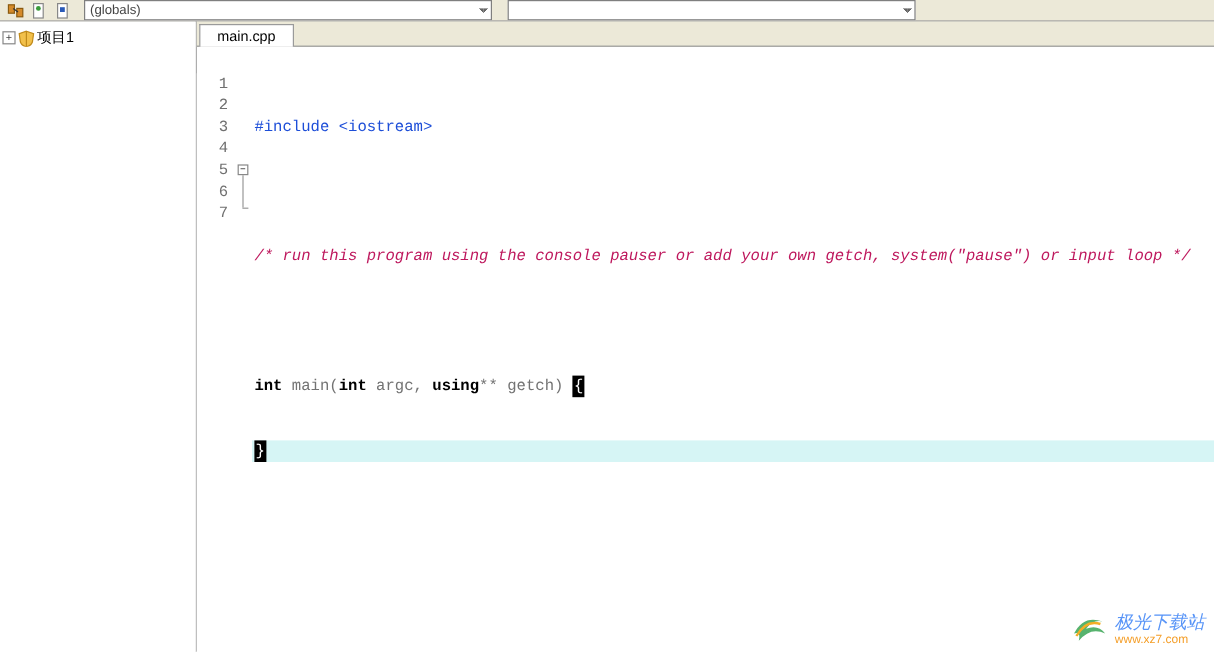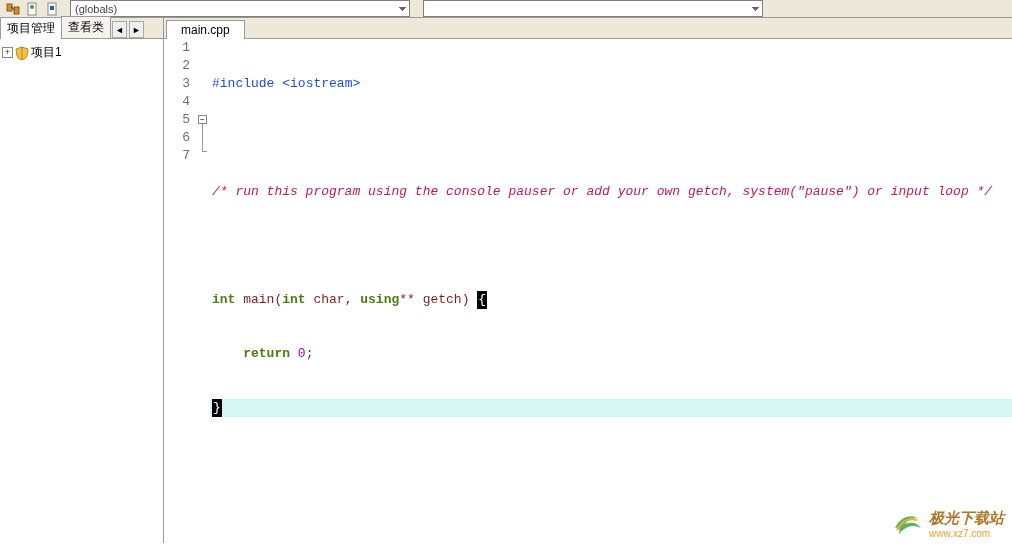--- a/index.html
+++ b/index.html
@@ -15,42 +15,42 @@
 .sidebar { width:164px; display:flex; flex-direction:column; border-right:1px solid #9a9a9a; }
 .side-tabs { display:flex; height:21px; background:#ece9d8; align-items:flex-end; border-bottom:1px solid #9a9a9a; }
 .side-tab { padding:2px 6px; border:1px solid #9a9a9a; border-bottom:none; background:#f4f3ee; font-size:12px; margin-right:-1px; position:relative; }
 .side-tab.active { background:#fff; top:1px; }
 .nav-btns { display:flex; margin-left:2px; }
 .nav-btn { width:15px; height:17px; border:1px solid #aaa; background:#efefef; font-size:9px; display:flex; align-items:center; justify-content:center; margin-right:2px; }
 .tree-pane { flex:1; background:#fff; padding:4px 2px; overflow:auto; }
 .tree-row { display:flex; align-items:center; gap:2px; padding:1px 0; }
 .exp { width:11px; height:11px; border:1px solid #888; display:flex; align-items:center; justify-content:center; font-size:9px; line-height:1; color:#444; }
 .shield-ic { width:14px; height:14px; }
-.editor-area { flex:1; display:flex; flex-direction:column; }
+.editor-area { flex:1; display:flex; flex-direction:column;gap:22px; }
 .file-tabs { height:21px; background:#ece9d8; display:flex; align-items:flex-end; padding-left:2px; border-bottom:1px solid #9a9a9a; }
 .file-tab { padding:2px 14px; border:1px solid #9a9a9a; border-bottom:none; background:#fff; font-size:12px; position:relative; top:1px; }
 .code-pane { flex:1; display:flex; font-family:Consolas,"Courier New",monospace; font-size:13px; line-height:18px; overflow:hidden; background:#fff; }
 .gutter { width:32px; text-align:right; padding-right:6px; color:#707070; background:#fff; user-select:none; }
 .fold-col { width:14px; position:relative; }
 .fold-box { width:9px; height:9px; border:1px solid #888; position:absolute; left:2px; display:flex; align-items:center; justify-content:center; font-size:8px; line-height:1; background:#fff; }
 .fold-line { position:absolute; left:6px; width:1px; background:#999; }
 .fold-corner { position:absolute; left:6px; width:5px; height:1px; background:#999; }
 .code-col { flex:1; white-space:pre; position:relative; }
 .code-line { height:18px; padding-left:2px; }
 .hl-line { background:#d6f5f5; }
 .c-pre { color:#1d4ed8; }
 .c-cmt { color:#be185d; font-style:italic; }
-.c-kw { color:#4d7c0f; font-weight:bold; }
+.c-kw { color:#000000; font-weight:bold; }
 .c-num { color:#aa00aa; }
-.c-txt { color:#7f1d1d; }
+.c-txt { color:#737373; }
 .cursor-block { background:#000; color:#fff; display:inline-block; padding:0 1px; }
 .watermark { position:absolute; right:8px; bottom:4px; display:flex; align-items:center; gap:6px; opacity:.85; }
 .wm-logo { width:32px; height:32px; }
 .wm-text { display:flex; flex-direction:column; }
-.wm-cn { font-size:15px; color:#a16207; font-weight:700; font-style:italic; }
+.wm-cn { font-size:15px; color:#3b82f6; font-weight:400; font-style:italic; }
 .wm-url { font-size:10px; color:#f28c00; }
 </style>
 </head>
 <body>
 
 <div class="top-toolbar">
   <div class="tool-icons">
     <span class="tool-icon">
         <svg width="14" height="14">
           <rect x="1" y="2" width="5" height="7" fill="#d48a2a" stroke="#8a5a10"></rect>
@@ -73,28 +73,20 @@
   </div>
   <div class="combo-wrap">
     <select class="combo combo1"><option>(globals)</option></select>
     <select class="combo combo2"><option></option></select>
   </div>
 </div>
 
 <div class="main">
 
   <div class="sidebar">
-    <div class="side-tabs">
-      <div class="side-tab active">项目管理</div>
-      <div class="side-tab">查看类</div>
-      <div class="nav-btns">
-        <div class="nav-btn">◄</div>
-        <div class="nav-btn">►</div>
-      </div>
-    </div>
     <div class="tree-pane">
       <div class="tree-row">
         <span class="exp">+</span>
         <svg class="shield-ic">
             <path d="M7 1 L13 3 L12 10 Q11 13 7 14 Q3 13 2 10 L1 3 Z" fill="#f2c04a" stroke="#c08a1a"></path>
             <path d="M7 1 L7 14" stroke="#c08a1a"></path>
           </svg>
         <span>项目1</span>
       </div>
     </div>
@@ -117,22 +109,21 @@
       <div class="fold-col">
         <div class="fold-box" style="top:76px">−</div>
         <div class="fold-line" style="top:85px;height:27px"></div>
         <div class="fold-corner" style="top:112px"></div>
       </div>
       <div class="code-col">
         <div class="code-line"><span class="c-pre">#include</span><span class="c-pre"> &lt;iostream&gt;</span></div>
         <div class="code-line"></div>
         <div class="code-line"><span class="c-cmt">/* run this program using the console pauser or add your own getch, system("pause") or input loop */</span></div>
         <div class="code-line"></div>
-        <div class="code-line"><span class="c-kw">int</span><span class="c-txt"> main(</span><span class="c-kw">int</span><span class="c-txt"> char, </span><span class="c-kw">using</span><span class="c-txt">** getch) </span><span class="cursor-block">{</span></div>
-        <div class="code-line"><span class="c-txt">    </span><span class="c-kw">return</span><span> </span><span class="c-num">0</span><span class="c-txt">;</span></div>
+        <div class="code-line"><span class="c-kw">int</span><span class="c-txt"> main(</span><span class="c-kw">int</span><span class="c-txt"> argc, </span><span class="c-kw">using</span><span class="c-txt">** getch) </span><span class="cursor-block">{</span></div>
         <div class="code-line hl-line"><span class="cursor-block">}</span></div>
       </div>
     </div>
   </div>
 
 </div>
 
 <div class="watermark">
   <svg class="wm-logo" viewBox="0 0 32 32">
       <path d="M4 20 Q12 4 28 10 Q20 8 14 16 Q24 12 30 20 Q18 14 8 26 Q10 18 4 20 Z" fill="#3aa655"></path>

